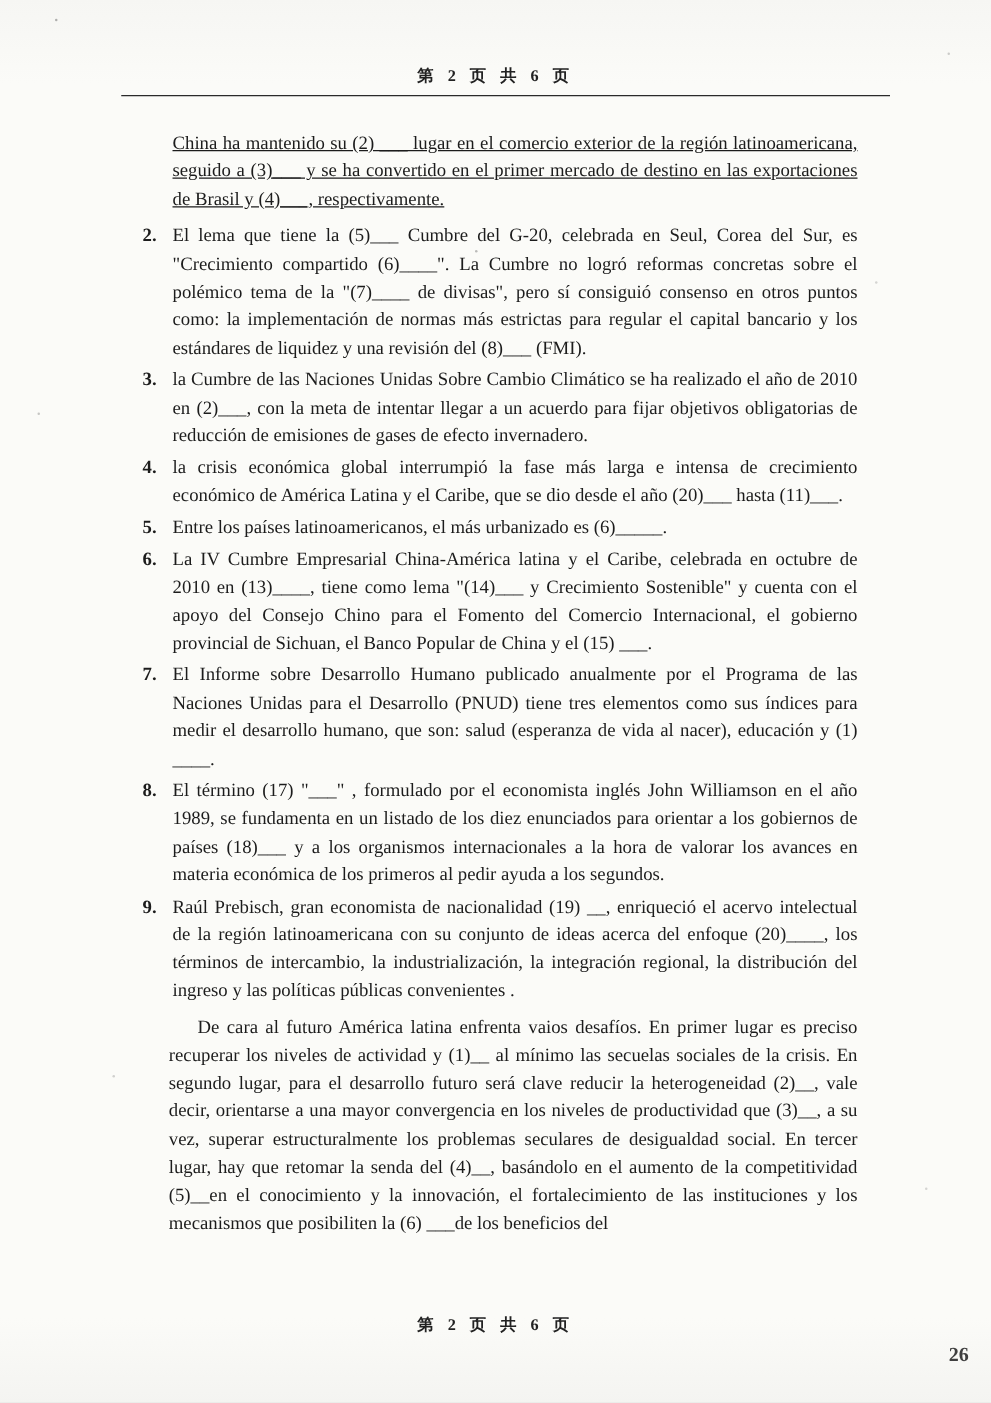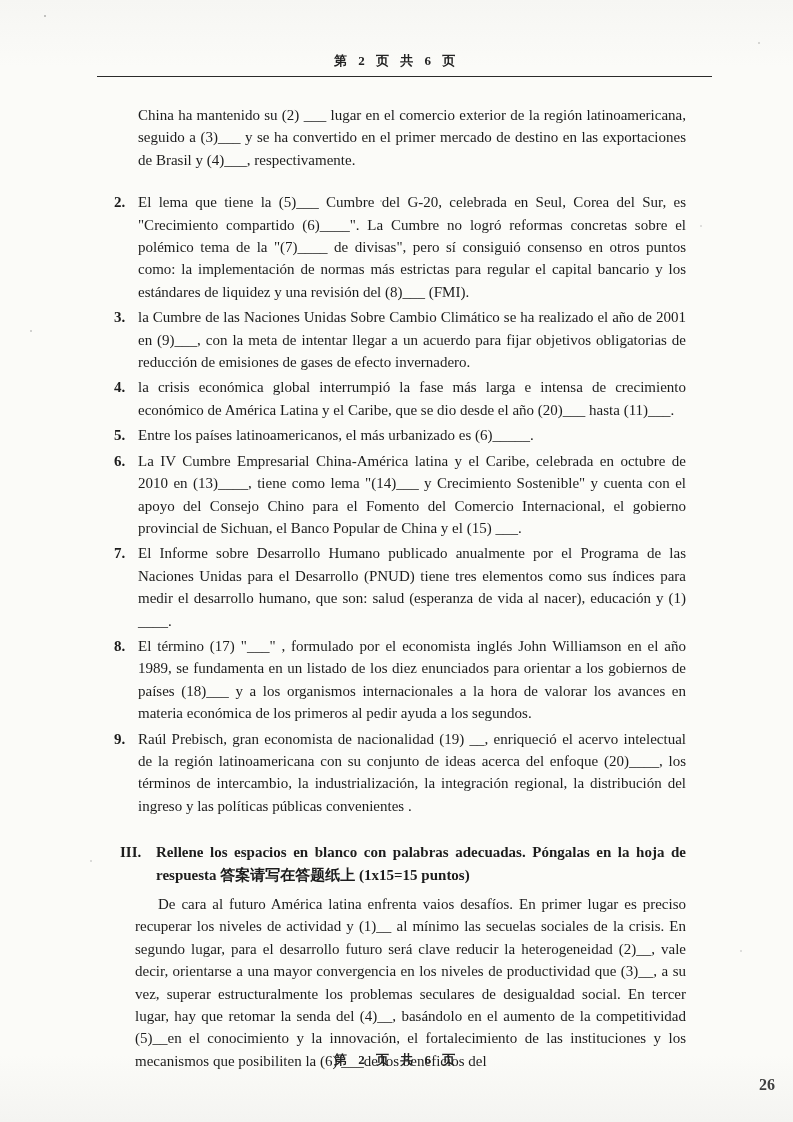--- a/index.html
+++ b/index.html
@@ -50,21 +50,22 @@
     padding-left: 24px;
     margin-bottom: 3px;
   }
   .item .num {
     position: absolute;
     left: 0;
     top: 0;
     font-weight: bold;
   }
   .item.cont {
-    margin-bottom: 20px;
+    margin-bottom: 7px;
+    text-decoration: underline;
   }
   .section-heading {
     position: relative;
     padding-left: 42px;
     margin-top: 24px;
     font-weight: bold;
   }
   .section-heading .num {
     position: absolute;
     left: 6px;
@@ -125,21 +126,21 @@
       <div class="item-text">China ha mantenido su (2) ___ lugar en el comercio exterior de la región latinoamericana, seguido a (3)___ y se ha convertido en el primer mercado de destino en las exportaciones de Brasil y (4)___, respectivamente.</div>
     </div>
 
     <div class="item">
       <span class="num">2.</span>
       <div class="item-text">El lema que tiene la (5)___ Cumbre del G-20, celebrada en Seul, Corea del Sur, es "Crecimiento compartido (6)____". La Cumbre no logró reformas concretas sobre el polémico tema de la "(7)____ de divisas", pero sí consiguió consenso en otros puntos como: la implementación de normas más estrictas para regular el capital bancario y los estándares de liquidez y una revisión del (8)___ (FMI).</div>
     </div>
 
     <div class="item">
       <span class="num">3.</span>
-      <div class="item-text">la Cumbre de las Naciones Unidas Sobre Cambio Climático se ha realizado el año de 2001 en (9)___, con la meta de intentar llegar a un acuerdo para fijar objetivos obligatorias de reducción de emisiones de gases de efecto invernadero.</div>
+      <div class="item-text">la Cumbre de las Naciones Unidas Sobre Cambio Climático se ha realizado el año de 2010 en (2)___, con la meta de intentar llegar a un acuerdo para fijar objetivos obligatorias de reducción de emisiones de gases de efecto invernadero.</div>
     </div>
 
     <div class="item">
       <span class="num">4.</span>
       <div class="item-text">la crisis económica global interrumpió la fase más larga e intensa de crecimiento económico de América Latina y el Caribe, que se dio desde el año (20)___ hasta (11)___.</div>
     </div>
 
     <div class="item">
       <span class="num">5.</span>
       <div class="item-text">Entre los países latinoamericanos, el más urbanizado es (6)_____.</div>
@@ -158,24 +159,20 @@
     <div class="item">
       <span class="num">8.</span>
       <div class="item-text">El término (17) "___" , formulado por el economista inglés John Williamson en el año 1989, se fundamenta en un listado de los diez enunciados para orientar a los gobiernos de países (18)___ y a los organismos internacionales a la hora de valorar los avances en materia económica de los primeros al pedir ayuda a los segundos.</div>
     </div>
 
     <div class="item">
       <span class="num">9.</span>
       <div class="item-text">Raúl Prebisch, gran economista de nacionalidad (19) __, enriqueció el acervo intelectual de la región latinoamericana con su conjunto de ideas acerca del enfoque (20)____, los términos de intercambio, la industrialización, la integración regional, la distribución del ingreso y las políticas públicas convenientes .</div>
     </div>
 
-    <div class="section-heading">
-      <span class="num">III.</span>
-      <div class="heading-text">Rellene los espacios en blanco con palabras adecuadas. Póngalas en la hoja de respuesta 答案请写在答题纸上 (1x15=15 puntos)</div>
-    </div>
 
     <div class="paragraph">De cara al futuro América latina enfrenta vaios desafíos. En primer lugar es preciso recuperar los niveles de actividad y (1)__ al mínimo las secuelas sociales de la crisis. En segundo lugar, para el desarrollo futuro será clave reducir la heterogeneidad (2)__, vale decir, orientarse a una mayor convergencia en los niveles de productividad que (3)__, a su vez, superar estructuralmente los problemas seculares de desigualdad social. En tercer lugar, hay que retomar la senda del (4)__, basándolo en el aumento de la competitividad (5)__en el conocimiento y la innovación, el fortalecimiento de las instituciones y los mecanismos que posibiliten la (6) ___de los beneficios del</div>
 
   </div>
 
   <div class="page-footer">第 2 页 共 6 页</div>
   <div class="page-number">26</div>
 </div>
 
 </body></html>

